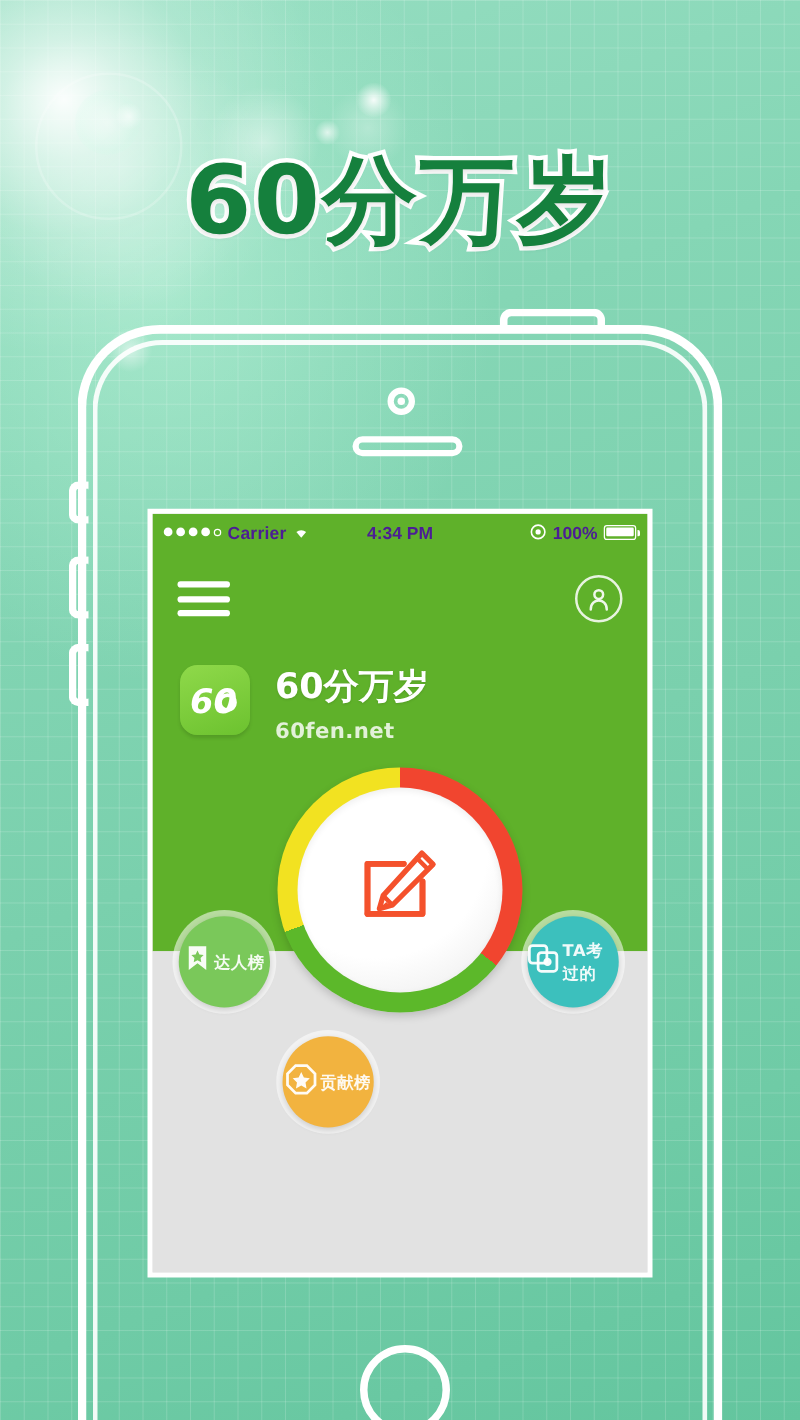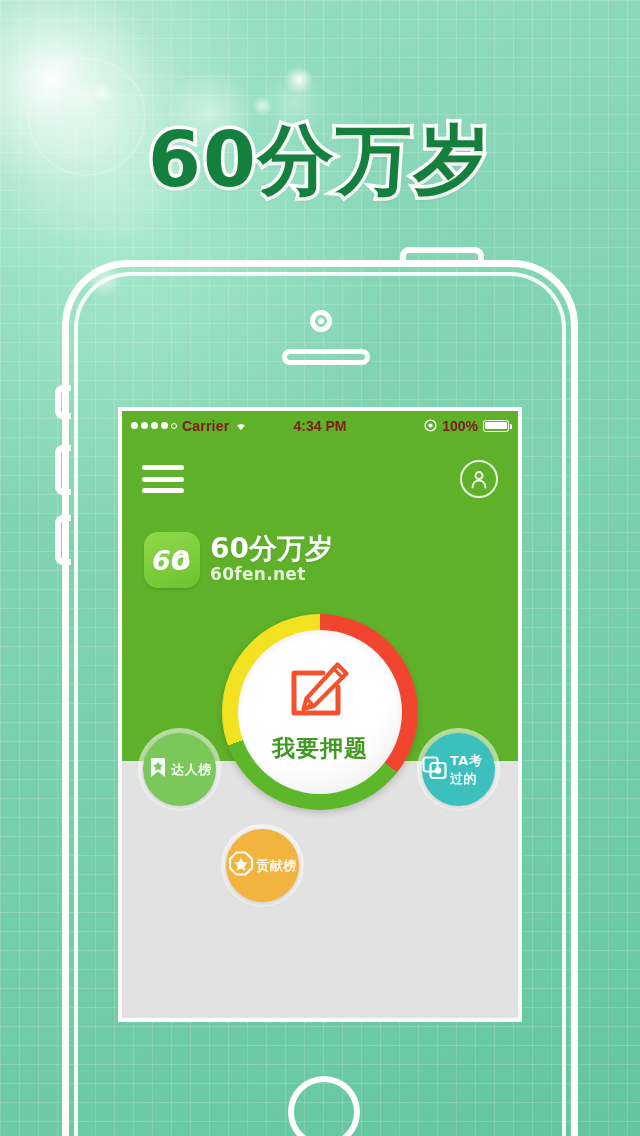--- a/index.html
+++ b/index.html
@@ -113,21 +113,21 @@
     width:396px; height:607px;
     background:#e2e2e2;
     overflow:hidden;
     box-shadow:0 0 0 4px #ffffff;
   }
 
   
   #statusbar {
     position:relative; height:29px; background:#5fb12a;
     display:flex; align-items:center;
-    color:#7f1d1d; font-size:14px; font-weight:bold;
+    color:#4c1d95; font-size:14px; font-weight:bold;
     padding:0 9px;
   }
   #sb-left { display:flex; align-items:center; gap:5px; }
   .dots { display:flex; gap:3px; align-items:center; }
   .dot { width:7px; height:7px; border-radius:50%; background:#ffffff; }
   .dot.hollow { background:transparent; border:1.4px solid #ffffff; width:6px; height:6px; }
   #sb-carrier { letter-spacing:0.2px; }
   #sb-center { position:absolute; left:0; right:0; text-align:center; pointer-events:none; }
   #sb-right { margin-left:auto; display:flex; align-items:center; gap:5px; z-index:2; }
   .battery {
@@ -147,37 +147,37 @@
   #hamburger {
     position:absolute; left:20px; top:25px; width:42px; height:28px;
     display:flex; flex-direction:column; justify-content:space-between;
   }
   #hamburger span { display:block; height:5px; background:#ffffff; border-radius:2.5px; }
   #profile-icon {
     position:absolute; right:20px; top:20px; width:38px; height:38px;
     border-radius:50%; border:2.5px solid rgba(255,255,255,0.85);
     display:flex; align-items:center; justify-content:center;
   }
-  #brand { position:absolute; left:22px; top:92px; display:flex; align-items:flex-start; gap:10px; }
+  #brand { position:absolute; left:22px; top:92px; display:flex; align-items:flex-start; gap:20px; }
   #brand-logo {
     width:56px; height:56px; border-radius:14px;
     background:linear-gradient(160deg,#8fd94a 0%,#6cc22f 100%);
     display:flex; align-items:center; justify-content:center;
     box-shadow:0 2px 3px rgba(0,0,0,0.12);
     flex:0 0 auto;
   }
   #brand-text { padding-top:2px; }
   #brand-title {
     color:#ffffff; font-size:28px; font-weight:bold; line-height:1.05;
     font-family:"DejaVu Sans","Liberation Sans",sans-serif;
     text-shadow:0 1px 2px rgba(0,0,0,0.12);
   }
   #brand-sub {
     color:rgba(255,255,255,0.82); font-size:17px; font-weight:bold;
-    letter-spacing:0.3px; margin-top:1px;
+    letter-spacing:0.3px; margin-top:12px;
     font-family:"DejaVu Sans","Liberation Sans",sans-serif;
   }
 
   
   #app-body { background:#e2e2e2; height:257px; position:relative; }
 
   
   #center-wrap {
     position:absolute; left:50%; top:203px; transform:translateX(-50%);
     width:196px; height:196px; z-index:5;
@@ -351,17 +351,16 @@
         <svg width="66" height="62" viewBox="0 0 66 62">
           <path d="M7 12 H36 M7 12 V52 H51 V26" fill="none" stroke="#f4512c" stroke-width="4.6" stroke-linecap="round" stroke-linejoin="round"></path>
           <path d="M7 52 V12 H36" fill="none" stroke="#f4512c" stroke-width="4.6" stroke-linecap="round" stroke-linejoin="round"></path>
           <path d="M51 26 V52 H7" fill="none" stroke="#f4512c" stroke-width="4.6" stroke-linecap="round" stroke-linejoin="round"></path>
           <path d="M50.5 3.5 L59.5 12.5 L27 45 L16.5 48 L19.5 37.5 Z" fill="#ffffff" stroke="#f4512c" stroke-width="4.2" stroke-linejoin="round"></path>
           <path d="M46.5 7.5 L55.5 16.5" stroke="#f4512c" stroke-width="3.4" stroke-linecap="round"></path>
           <path d="M19.5 37.5 L27 45" stroke="#f4512c" stroke-width="3.4" stroke-linecap="round"></path>
           <path d="M16.5 48 L22 42.5 L24.5 45 Z" fill="#f4512c"></path>
         </svg>
       </span>
-      <span id="center-label" style="color: rgb(62, 154, 30);">我要押题</span>
     </div>
   </div>
 
 </div>
 
 </body></html>

